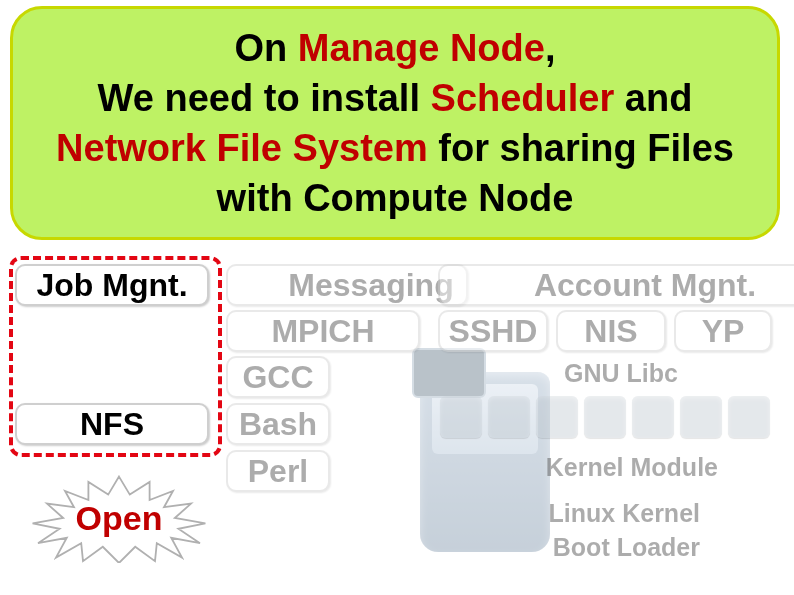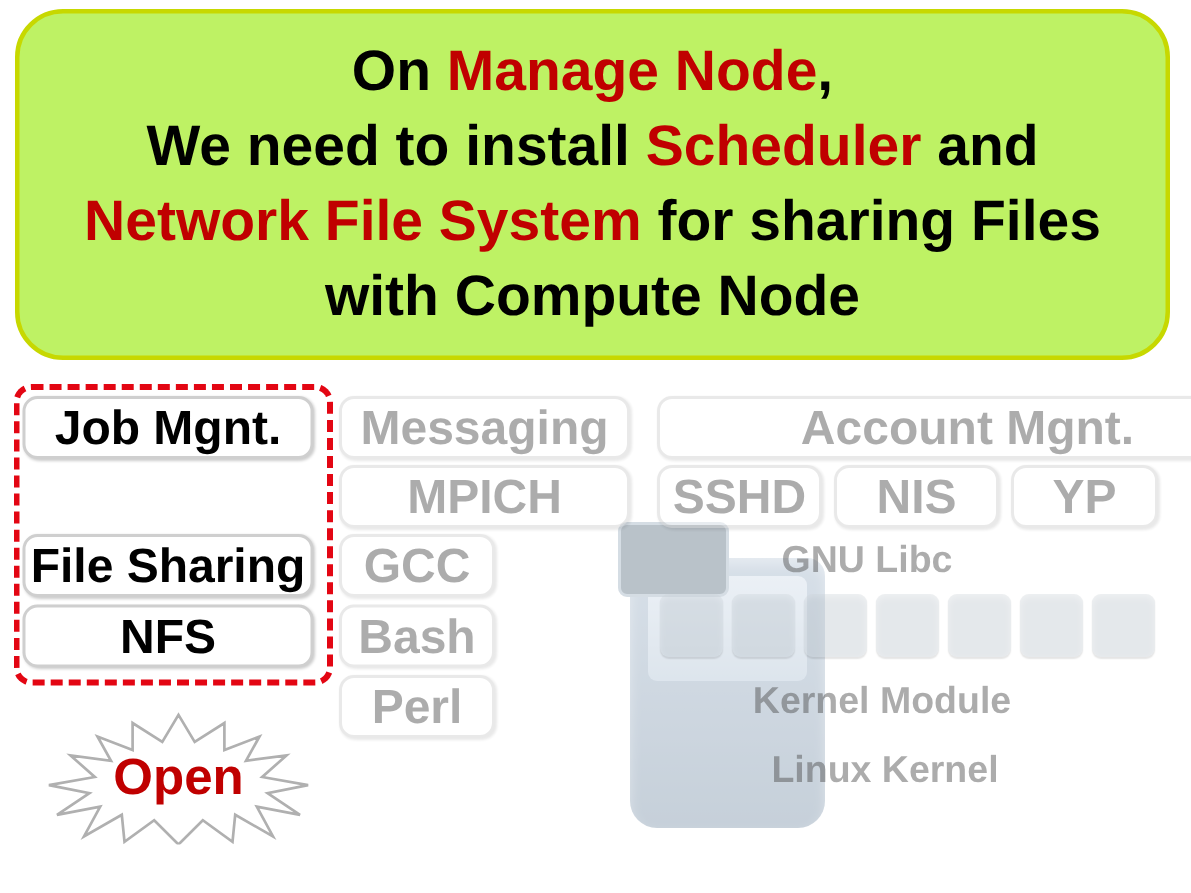--- a/index.html
+++ b/index.html
@@ -65,21 +65,21 @@
     color: #4a4a4a;
   }
   .box.faded { opacity: 0.45; }
   .box.clear { color: #000; opacity: 1; }
   .box.mid   { font-size: 32px; }
   .label-only {
     position: absolute;
     font-weight: 800;
     font-family: "Arial Black", Arial, sans-serif;
     color: #4a4a4a;
-    text-align: center;
+    text-align: right;
     line-height: 1.1;
   }
   .label-only.faded { opacity: 0.45; }
 
   
   .dashed-highlight {
     position: absolute;
     border: 4px dashed #e30613;
     border-radius: 12px;
     pointer-events: none;
@@ -188,39 +188,39 @@
       <div></div>
         <div></div>
         <div></div>
         <div></div>
         <div></div>
         <div></div>
         <div></div>
     </div>
 
     <div class="box clear mid" style="left:5px; top:16px; width:190px; height:38px;">Job Mgnt.</div>
-    <div class="box clear mid" style="left:5px; top:108px; width:190px; height:38px;">File Sharing</div>
     <div class="box clear mid" style="left:5px; top:155px; width:190px; height:38px;">NFS</div>
 
     <div class="dashed-highlight" style="left:-1px; top:8px; width:205px; height:193px;"></div>
 
-    <div class="box faded mid" style="left:216px; top:16px; width:190px; height:38px;">Messaging</div>
+    <div class="box faded mid" style="left:216px; top:16px; width:190px; height:38px;padding-left:48px;">Messaging</div>
     <div class="box faded mid" style="left:216px; top:62px; width:190px; height:38px;">MPICH</div>
     <div class="box faded mid" style="left:216px; top:108px; width:100px; height:38px;">GCC</div>
     <div class="box faded mid" style="left:216px; top:155px; width:100px; height:38px;">Bash</div>
     <div class="box faded mid" style="left:216px; top:202px; width:100px; height:38px;">Perl</div>
 
     <div class="box faded mid" style="left:428px; top:16px; width:330px; height:38px;padding-left:40px;">Account Mgnt.</div>
     <div class="box faded mid" style="left:428px; top:62px; width:106px; height:38px;">SSHD</div>
     <div class="box faded mid" style="left:546px; top:62px; width:106px; height:38px;">NIS</div>
     <div class="box faded mid" style="left:664px; top:62px; width:94px; height:38px;">YP</div>
 
     <div class="label-only faded" style="left:468px; top:112px; width:200px; font-size:25px;">GNU Libc</div>
     <div class="label-only faded" style="left:448px; top:206px; width:260px; font-size:25px;">Kernel Module</div>
     <div class="label-only faded" style="left:470px; top:252px; width:220px; font-size:25px;">Linux Kernel</div>
+    <div class="label-only faded" style="left:470px; top:286px; width:220px; font-size:25px;">Boot Loader</div>
 
     <div class="extra-wrap">
       <svg viewBox="0 0 200 100">
         <polygon points="
           100,4 112,24 134,10 134,30 160,20 150,38 180,34 162,50 196,56 166,62 190,78 158,72 170,94 142,78 140,98 118,82 100,100 82,82 60,98 58,78 30,94 42,72 10,78 34,62 4,56 38,50 20,34 50,38 40,20 66,30 66,10 88,24" fill="#ffffff" stroke="#b0b0b0" stroke-width="2"></polygon>
       </svg>
       <div class="extra-text">Open</div>
     </div>
 
   </div>

